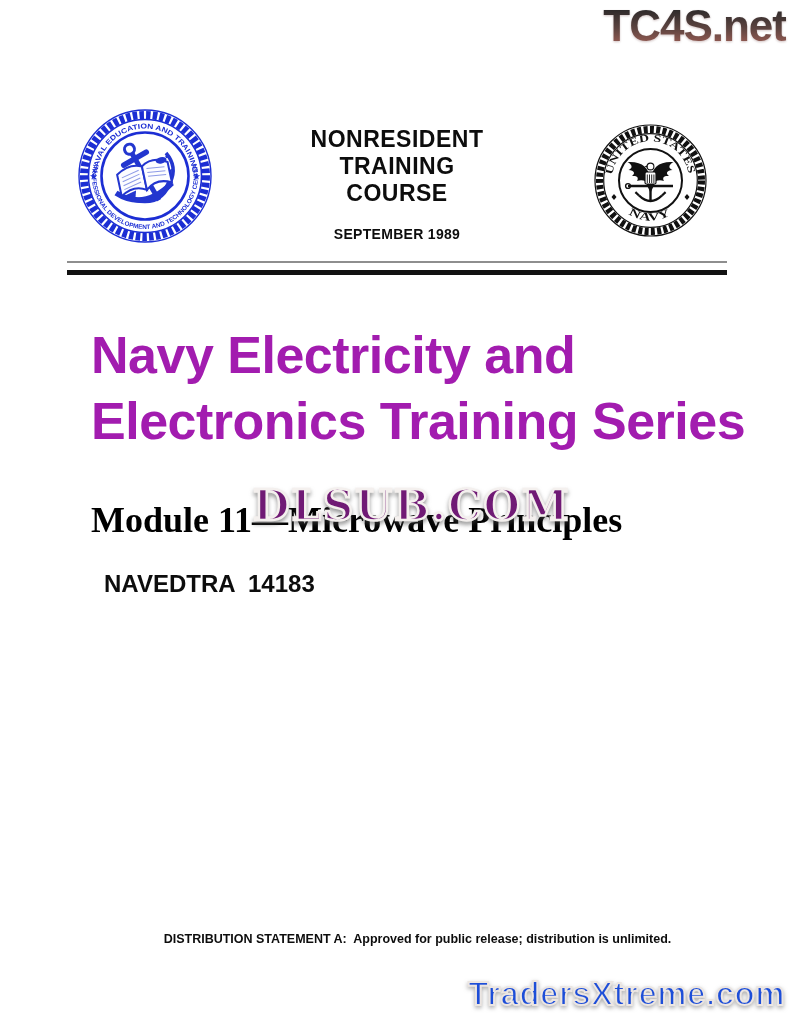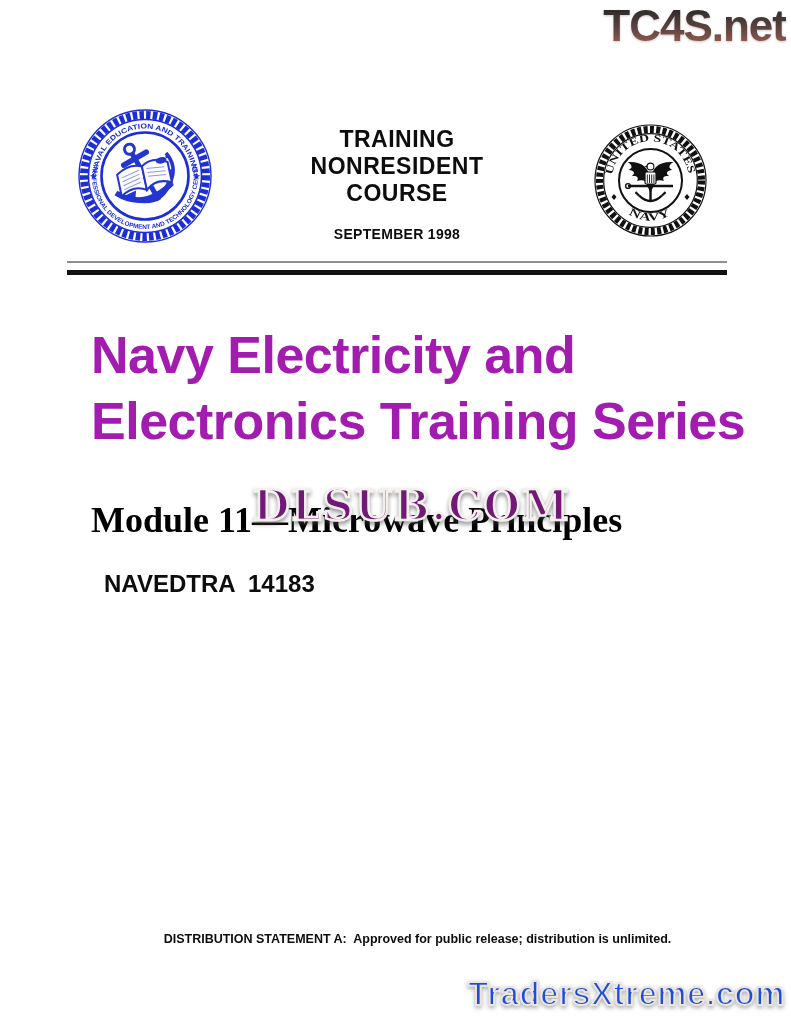--- a/index.html
+++ b/index.html
@@ -135,24 +135,24 @@
             <line x1="70" y1="64" x2="88" y2="66"></line>
           <line x1="70" y1="68" x2="88" y2="70"></line>
         </g>
         <ellipse cx="86" cy="55" rx="5.5" ry="3.2" fill="#2336cf"></ellipse>
         <circle cx="92.5" cy="52.5" r="1.6" fill="#2336cf"></circle>
       </g>
     </g>
   </svg>
 
   <div class="hdr-center">
+    <div class="hdr-course">NONRESIDENT</div>
     <div class="hdr-course">TRAINING</div>
-    <div class="hdr-course">NONRESIDENT</div>
     <div class="hdr-course">COURSE</div>
-    <div class="hdr-date">SEPTEMBER 1998</div>
+    <div class="hdr-date">SEPTEMBER 1989</div>
   </div>
 
   <svg class="seal-right" viewBox="0 0 113 113">
     <defs>
       <path id="rs-top" d="M 18.1 53.1 A 38.5 38.5 0 0 1 94.9 53.1"></path>
       <path id="rs-bot" d="M 33.6 89.3 A 40 40 0 0 0 79.4 89.3"></path>
     </defs>
     <circle cx="56.5" cy="56.5" r="55.5" fill="#ffffff" stroke="#111111" stroke-width="1.2"></circle>
     <circle cx="56.5" cy="56.5" r="51" fill="none" stroke="#111111" stroke-width="7" stroke-dasharray="4 2.3"></circle>
     <circle cx="56.5" cy="56.5" r="46.8" fill="#ffffff" stroke="#111111" stroke-width="1.2"></circle>

